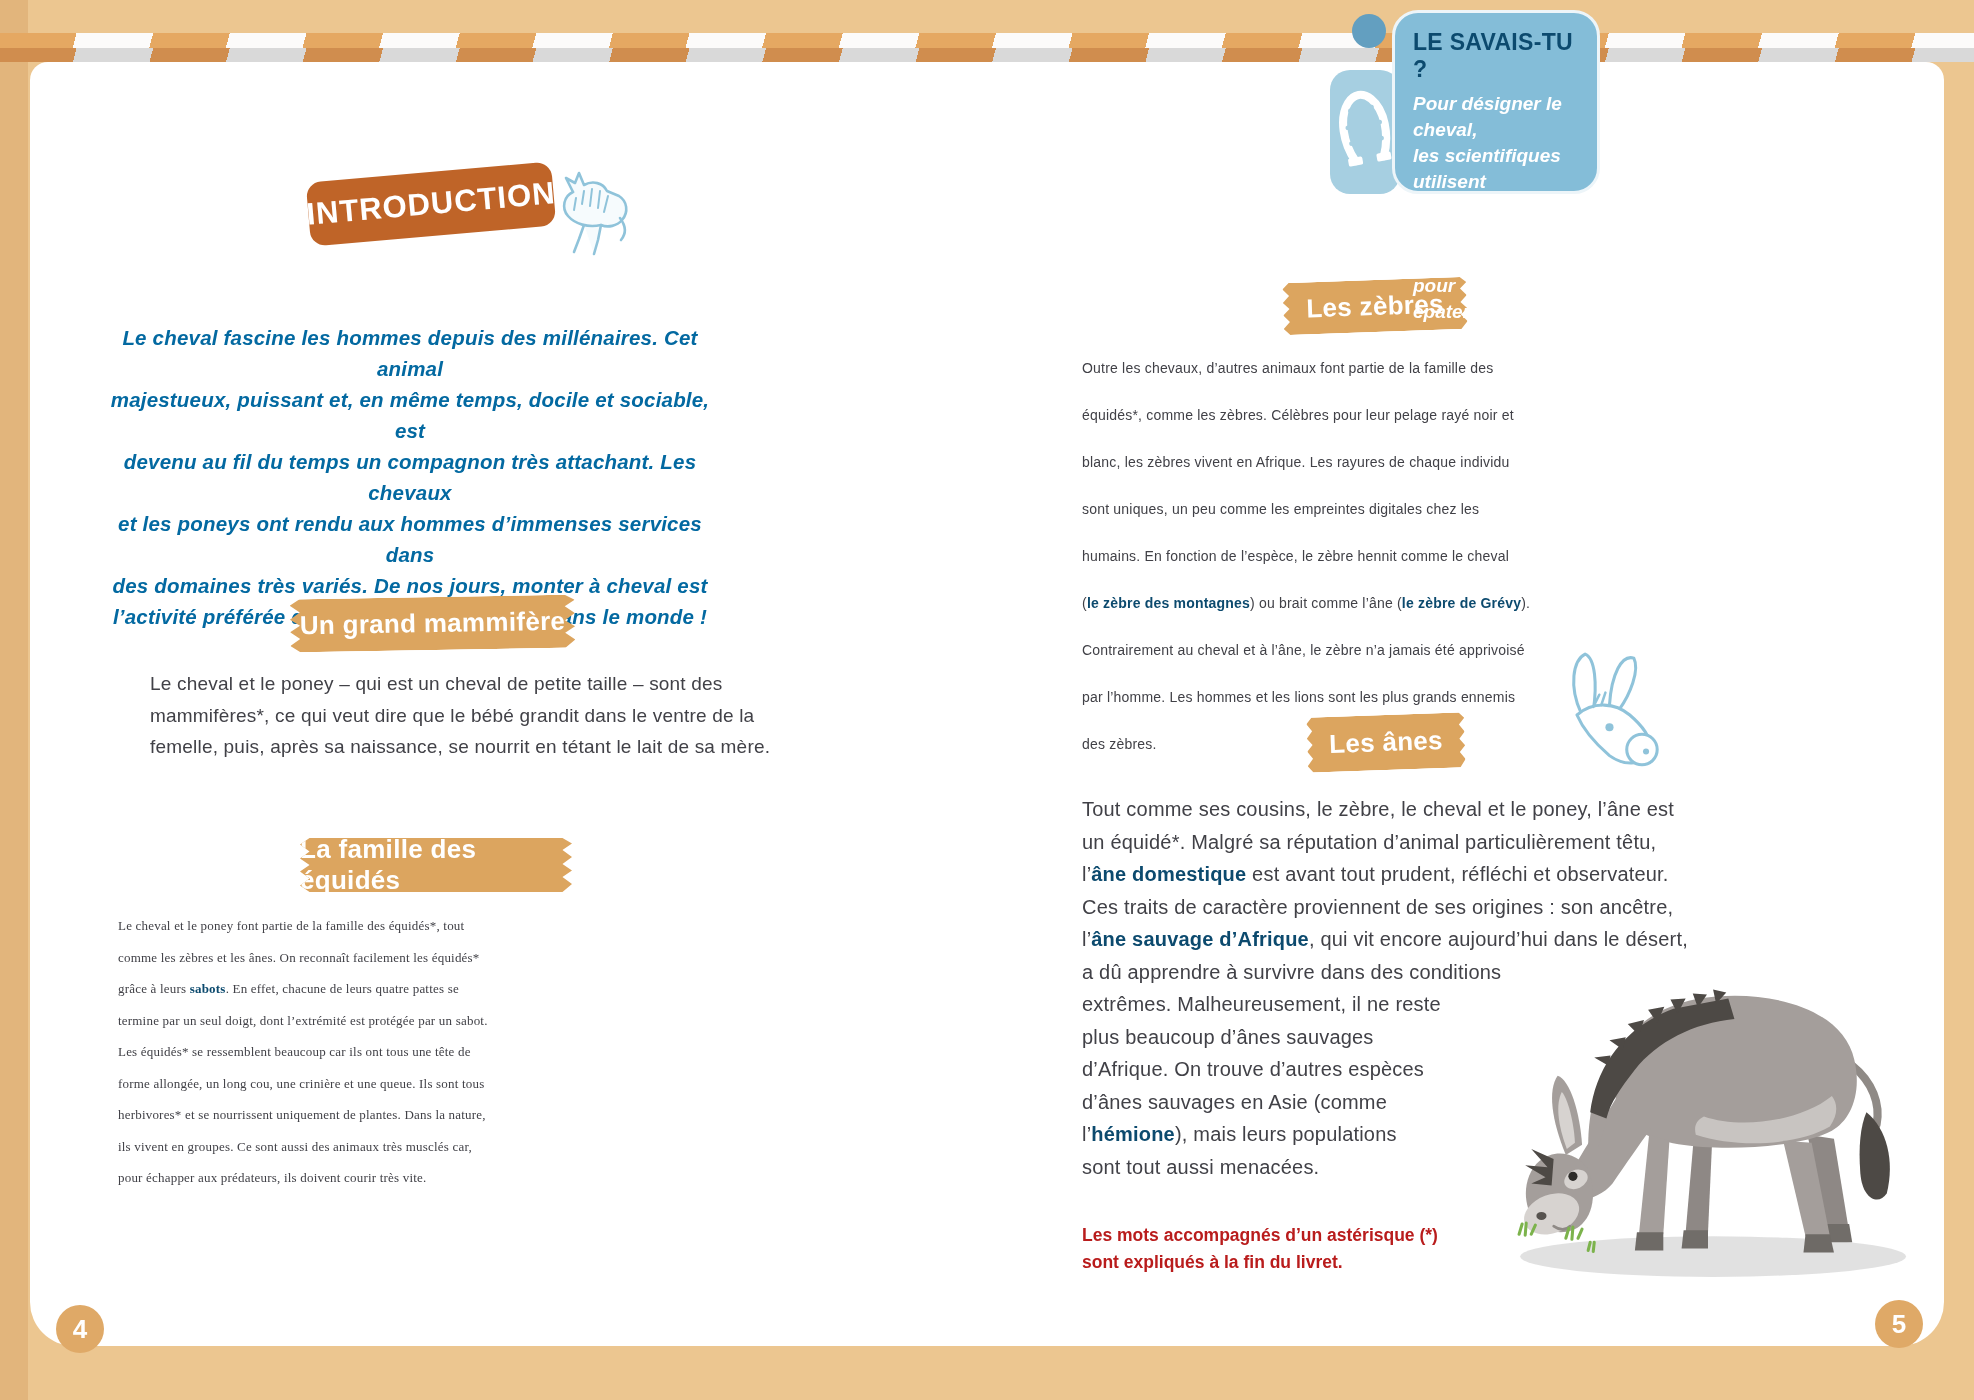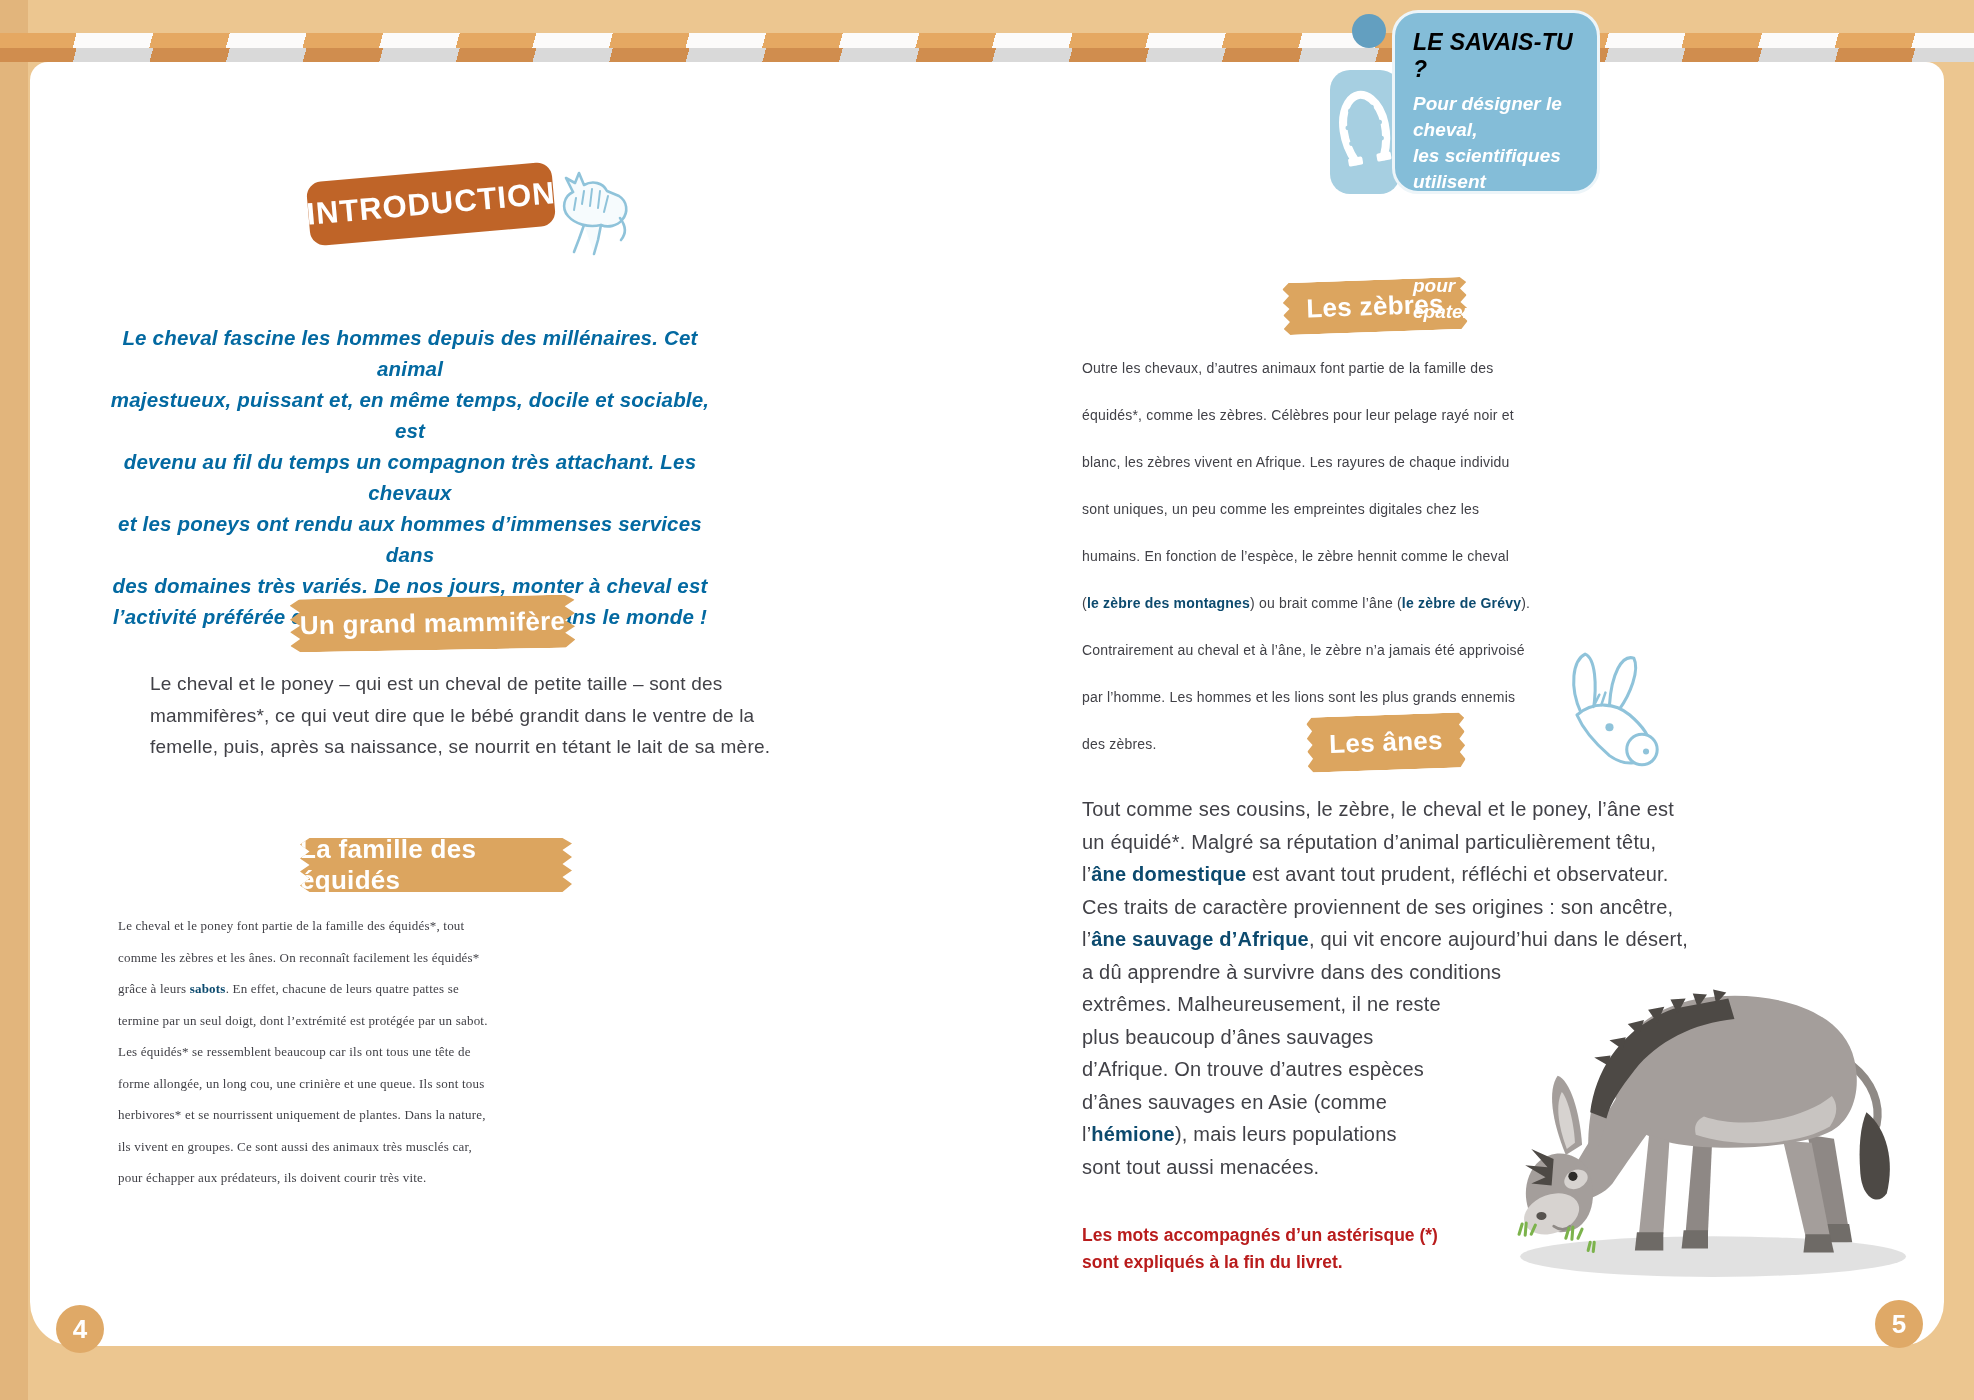--- a/index.html
+++ b/index.html
@@ -20,21 +20,21 @@
   .rivet{position:absolute;left:1352px;top:14px;width:34px;height:34px;border-radius:50%;background:#639fc0;z-index:4;}
   .horseshoe-tab{
     position:absolute;left:1330px;top:70px;width:70px;height:124px;border-radius:20px;
     background:#a6cfe1;z-index:5;display:flex;align-items:center;justify-content:center;
   }
   .know-box{
     position:absolute;left:1392px;top:10px;width:208px;height:184px;z-index:6;
     background:#84bdd8;border:3px solid #edf5f9;border-radius:26px;
     box-sizing:border-box;padding:16px 14px 0 18px;
   }
-  .know-title{font-size:23px;font-weight:800;font-style:italic;color:#000000;letter-spacing:.3px;}
+  .know-title{font-size:23px;font-weight:800;color:#0c4a6e;letter-spacing:.3px;}
   .know-text{margin-top:8px;font-size:19px;font-weight:700;font-style:italic;color:#ffffff;line-height:26px;}
   
   .intro-badge{
     position:absolute;left:308px;top:172px;width:246px;height:64px;background:#bf6428;
     border-radius:15px;transform:rotate(-5deg);display:flex;align-items:center;justify-content:center;
     color:#fff;font-size:31px;font-weight:800;letter-spacing:1px;
   }
   .zebra-icon{position:absolute;left:553px;top:168px;width:82px;height:92px;}
   
   .intro-par{

